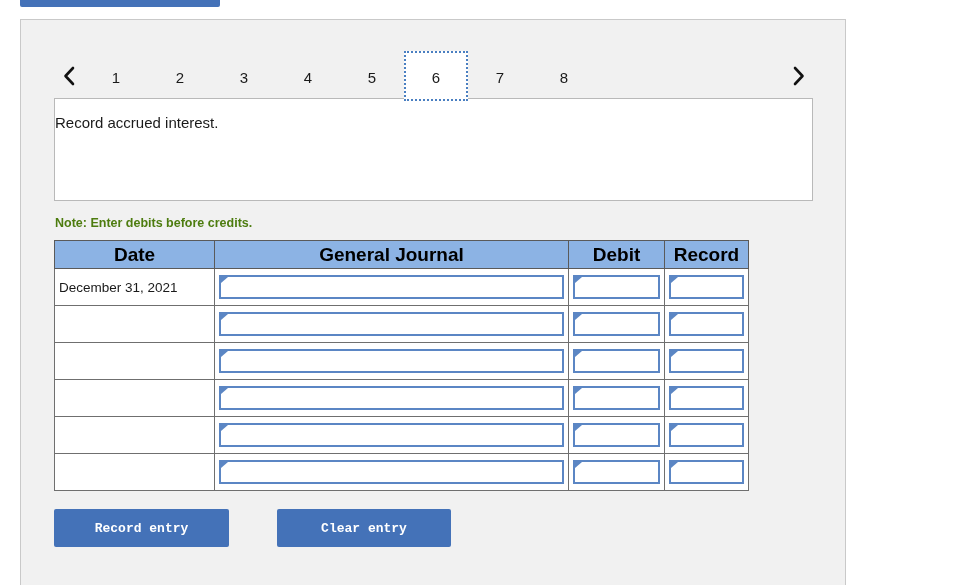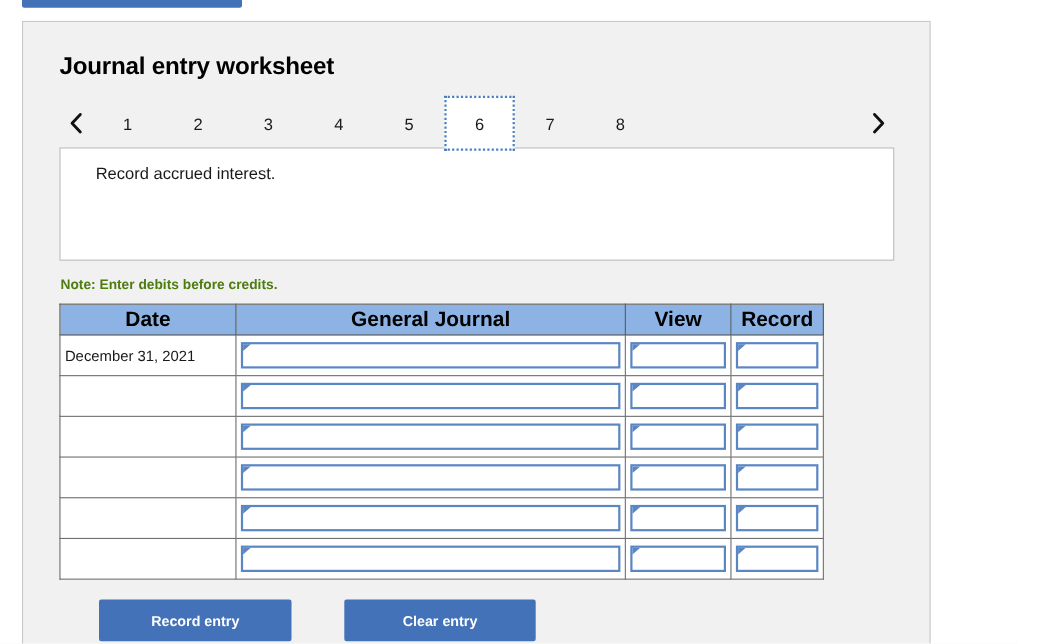--- a/index.html
+++ b/index.html
@@ -113,21 +113,21 @@
 
   
   #description-box {
     background: #ffffff;
     border: 1px solid #b9b9b9;
     height: 103px;
     box-sizing: border-box;
     margin-top: -4px;
     position: relative;
     z-index: 1;
-    padding: 14px 32px;
+    padding: 14px 0;
   }
   #description-text {
     font-size: 15px;
     color: #1a1a1a;
     line-height: 20px;
   }
 
   
   #debit-credit-note {
     color: #4d7c0f;
@@ -211,40 +211,38 @@
     height: 38px;
   }
   .action-button {
     position: absolute;
     top: 0;
     height: 38px;
     background: #4472b8;
     color: #ffffff;
     border: none;
     border-radius: 2px;
-    font-family: Liberation Sans, sans-serif;
+    font-family: Liberation Mono, monospace;
     font-size: 13px;
     font-weight: bold;
     cursor: pointer;
     padding: 0;
-    margin-left: 36px;
   }
   #record-entry-button { left: 0px;   width: 175px; }
   #clear-entry-button  { left: 223px; width: 174px; }
   #view-journal-button { left: 566px; width: 192px; }
 </style>
 </head>
 <body>
 
 <button id="top-stub-button"></button>
 
 <div id="worksheet-panel">
   <div id="panel-inner">
 
-    <h1 id="page-title">Journal entry worksheet</h1>
 
     <div id="tab-strip">
 
       <button class="nav-chevron" aria-label="previous">
         <svg width="15" height="22" viewBox="0 0 15 22" aria-hidden="true">
           <polyline points="11,3 3.5,11 11,19" fill="none" stroke="#111111" stroke-width="2.6" stroke-linecap="round" stroke-linejoin="round"></polyline>
         </svg>
       </button>
 
       <ul id="tab-list">
@@ -277,21 +275,21 @@
       <colgroup>
         <col style="width:160px">
         <col style="width:354px">
         <col style="width:96px">
         <col style="width:84px">
       </colgroup>
       <thead>
         <tr>
           <th>Date</th>
           <th>General Journal</th>
-          <th>View</th>
+          <th>Debit</th>
           <th>Record</th>
         </tr>
       </thead>
       <tbody>
         <tr>
           <td class="date-cell">December 31, 2021</td>
           <td class="field-cell">
             <div class="combo-field">
               <span class="combo-arrow"></span>
               <span class="combo-value"></span>

